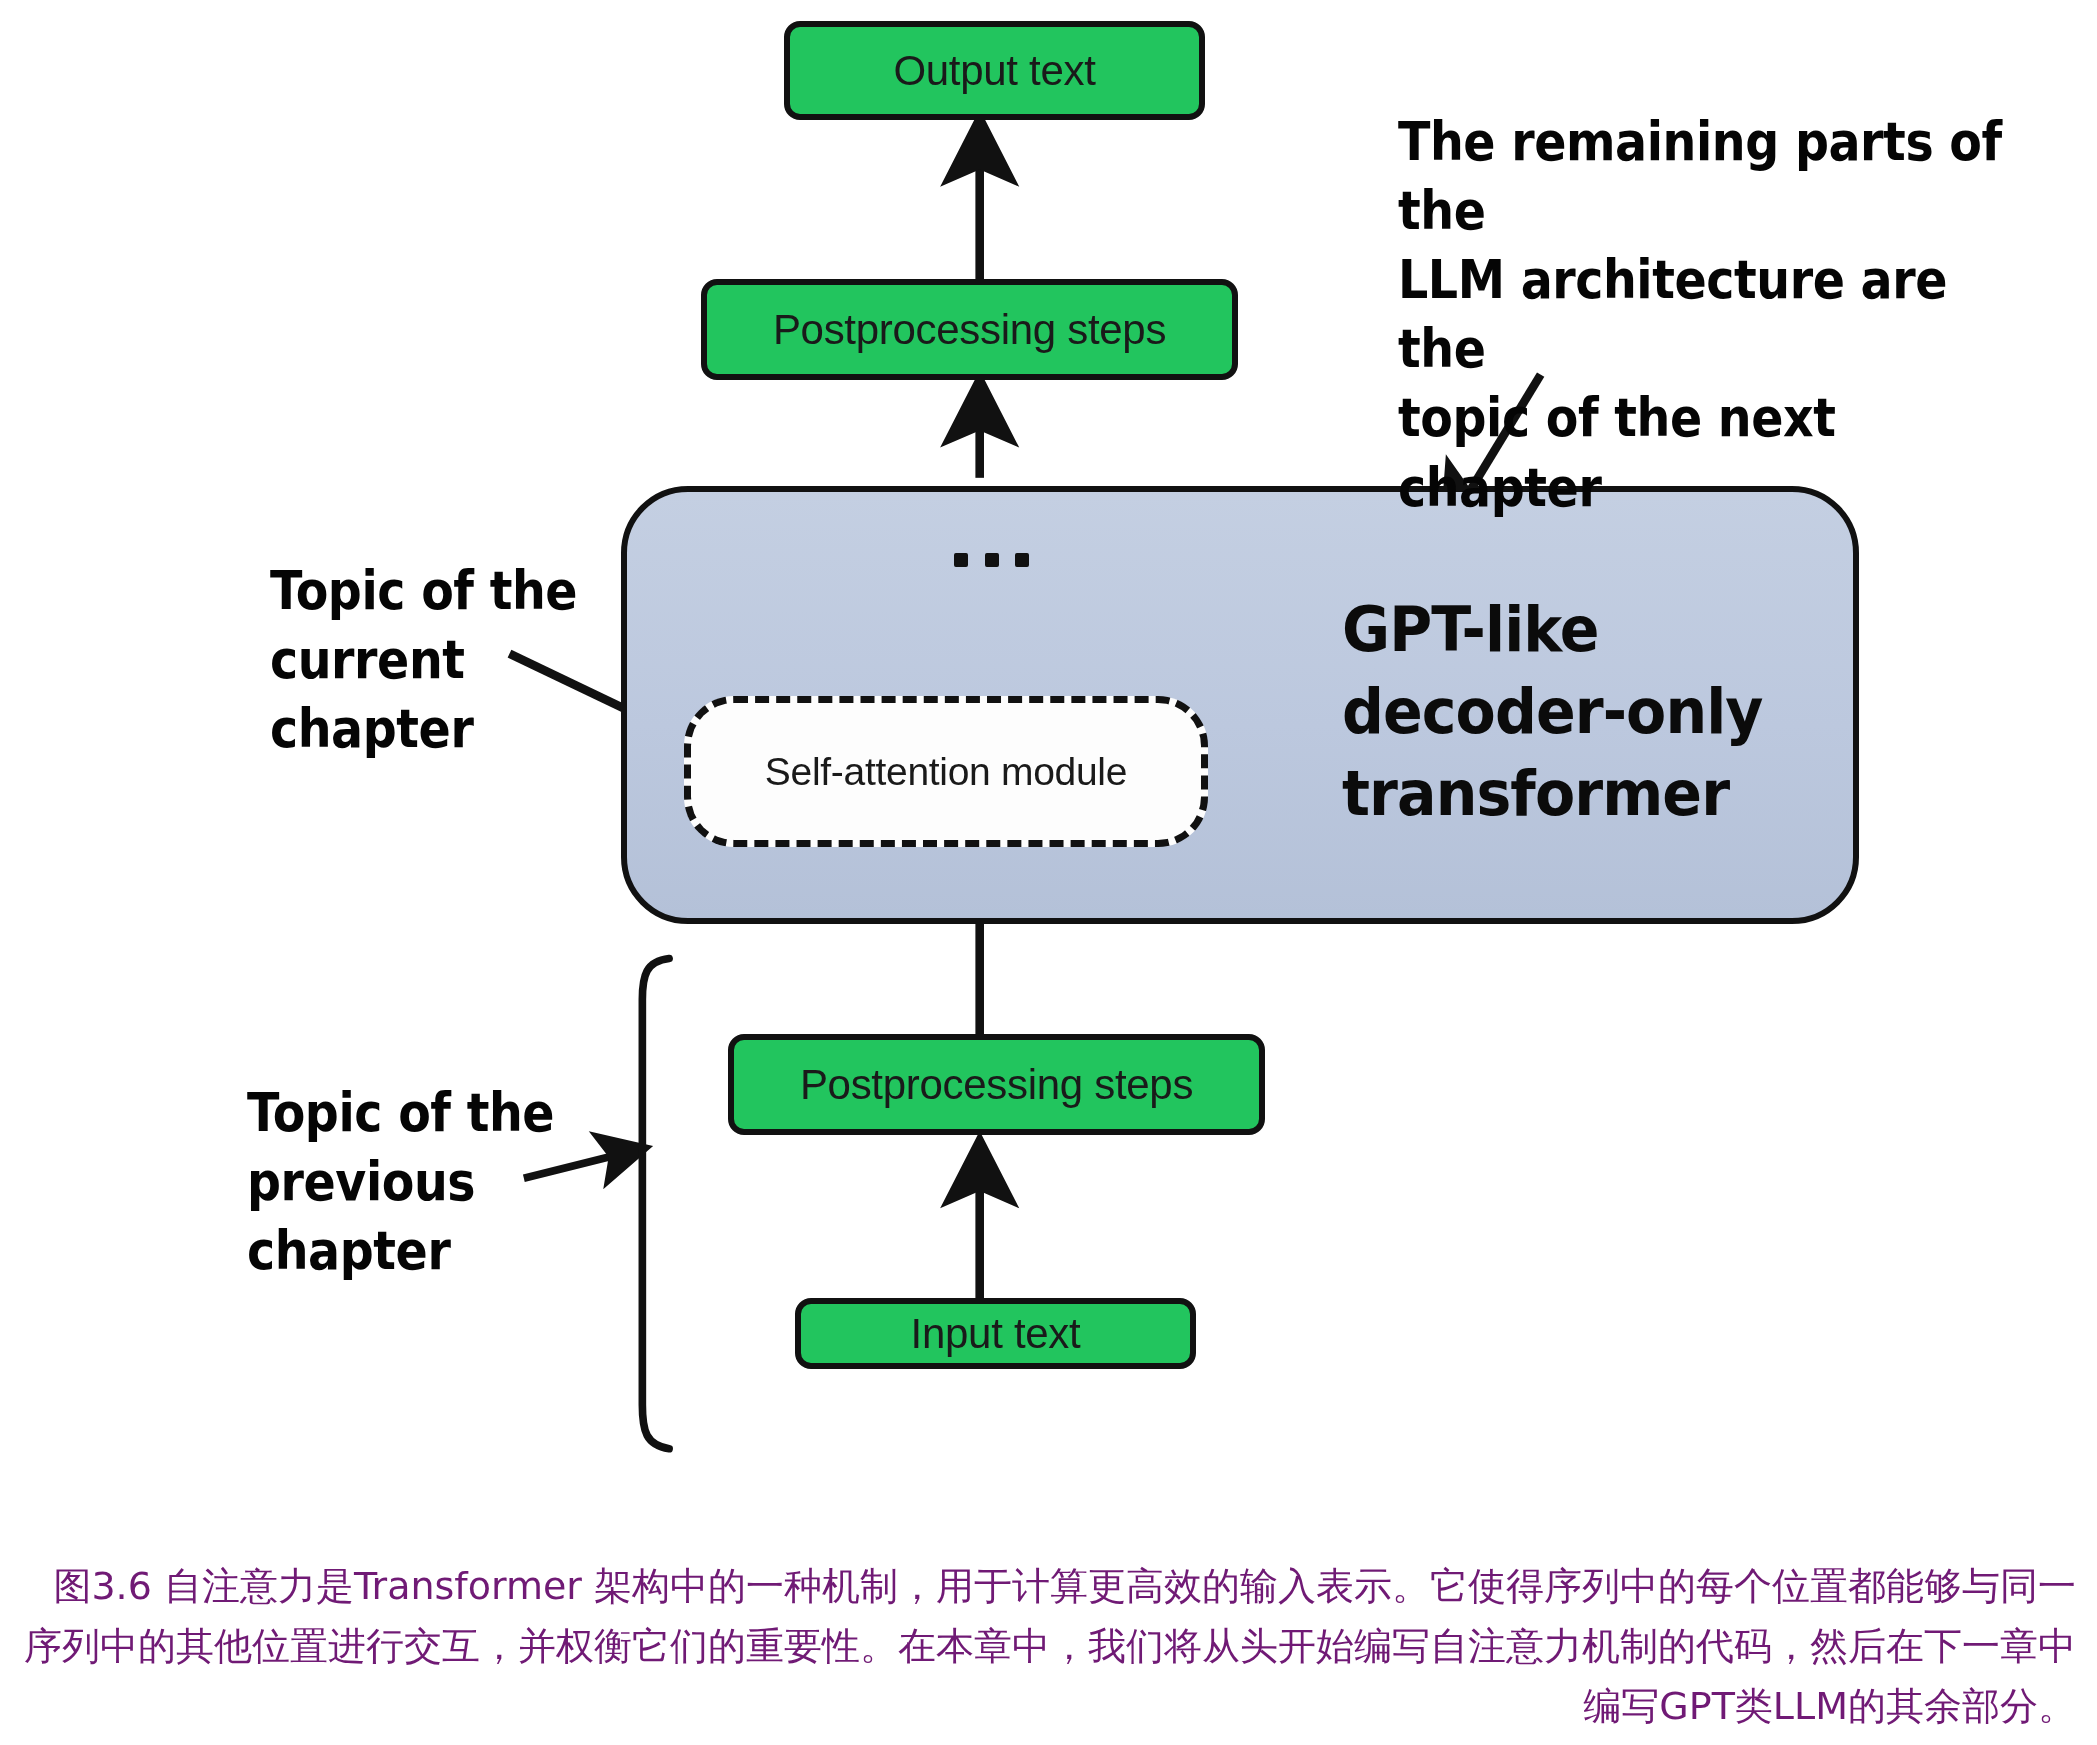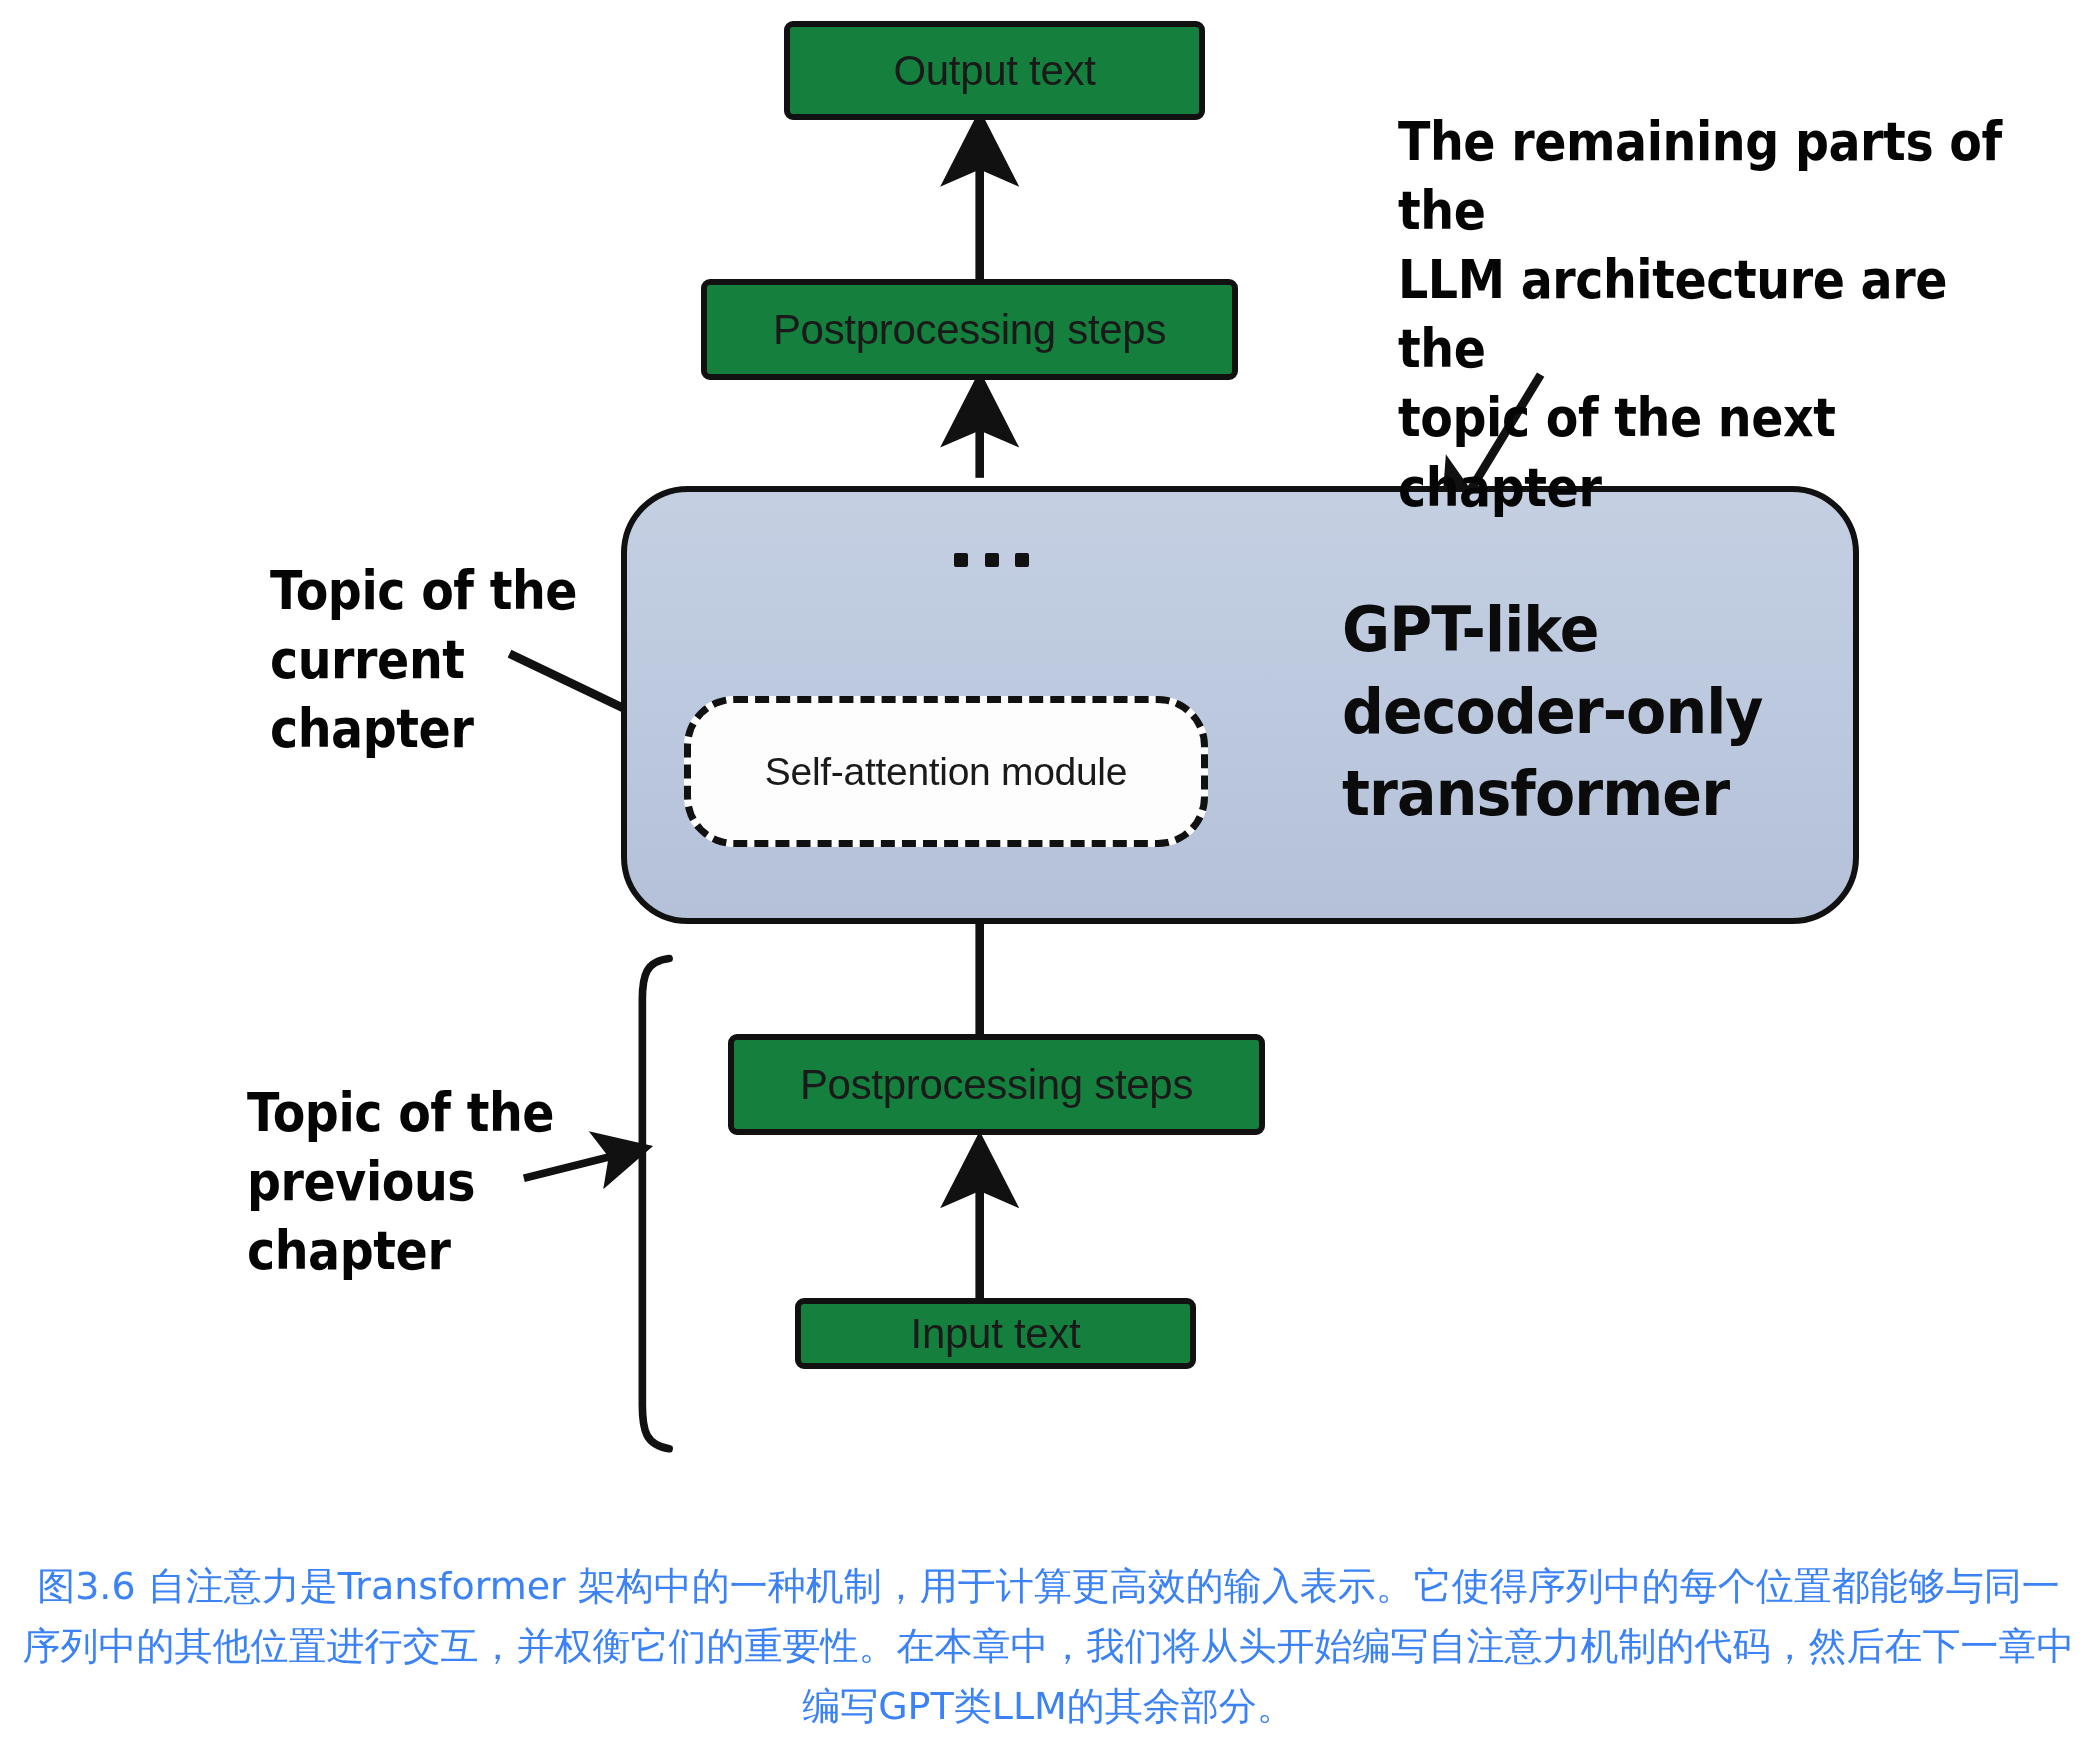--- a/index.html
+++ b/index.html
@@ -7,23 +7,23 @@
     width:2097px;height:1745px;
     font-family:"Liberation Sans","DejaVu Sans",sans-serif;
     overflow:hidden;position:relative;
   }
   #stage{position:absolute;inset:0;width:2097px;height:1745px;background:#fff;}
 
   
   .node{
     position:absolute;
     box-sizing:border-box;
-    background:#15803d;
+    background:#22c55e;
     border:6.7px solid #111111;
-    border-radius:9px;
+    border-radius:16px;
     display:flex;align-items:center;justify-content:center;
     color:#1a1a1a;
     font-family:"Liberation Sans","DejaVu Sans",sans-serif;
     font-weight:400;
     letter-spacing:-0.3px;
     white-space:nowrap;
   }
   .node.dashed{
     border:7.6px dashed #111111;
     border-radius:50px;
@@ -68,26 +68,26 @@
   
   .dots{position:absolute;display:flex;gap:16.3px;}
   .dots i{display:block;width:14.3px;height:14.3px;background:#111;border-radius:1.9px;}
 
   
   svg.overlay{position:absolute;left:0;top:0;width:2097px;height:1745px;overflow:visible;pointer-events:none;}
 
   
   .caption{
     position:absolute;
-    color:#3b82f6;
+    color:#701a75;
     font-family:"DejaVu Sans","Liberation Sans",sans-serif;
     font-size:38px;
     line-height:1.58;
     letter-spacing:0px;
-    text-align:center;
+    text-align:right;
   }
 </style>
 </head>
 <body>
 
 <div id="stage">
 
   <svg class="overlay" viewBox="0 0 2194 1826">
     <defs>
       <marker id="ah" markerWidth="11" markerHeight="11" refX="6.2" refY="5.5" orient="auto" markerUnits="strokeWidth">

